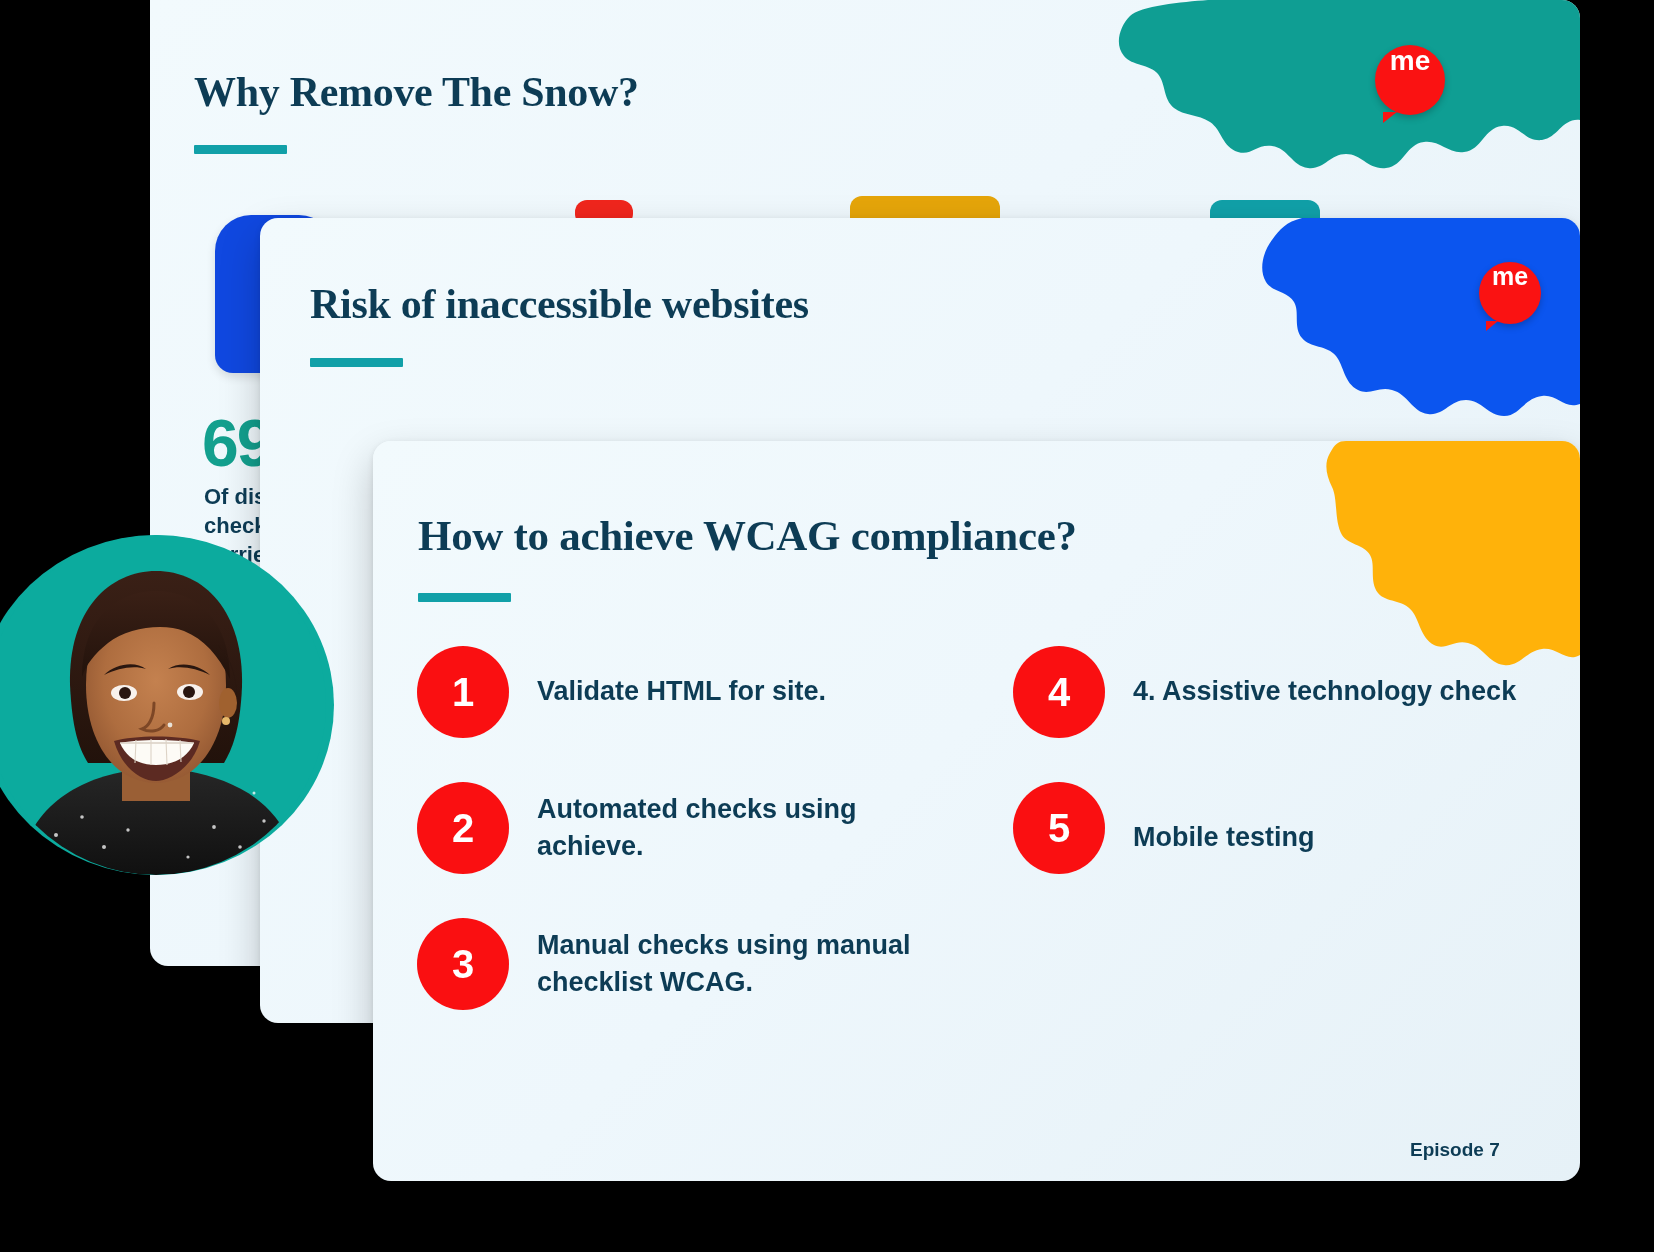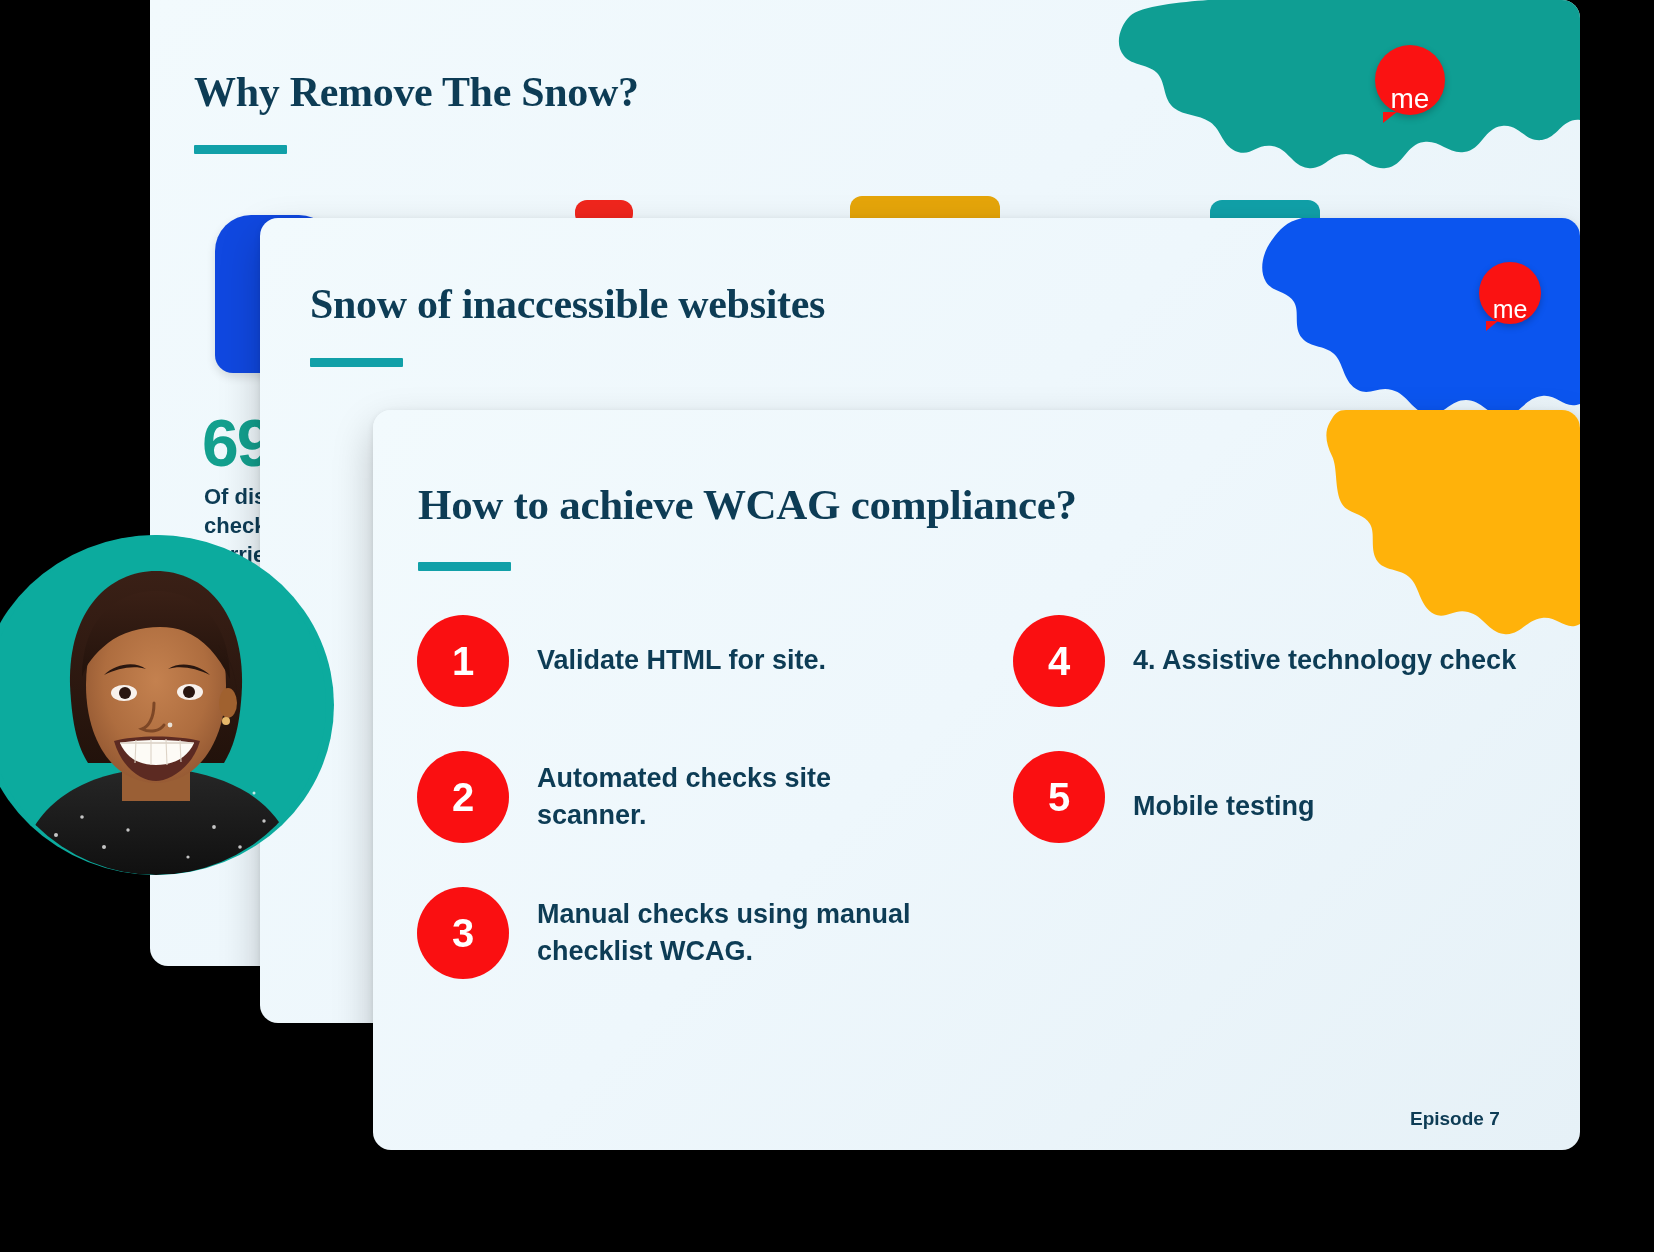--- a/index.html
+++ b/index.html
@@ -17,22 +17,22 @@
 
   .card-title{position:absolute;font-weight:700;color:#0d3c55;
               letter-spacing:-0.3px;white-space:nowrap;font-family:Liberation Serif, serif;}
   .rule{position:absolute;height:9px;background:#11a0a8;border-radius:1px;}
 
   
   .blob{position:absolute;top:0;right:0;}
   .blob svg{display:block;}
 
   
-  .me-bubble{position:absolute;display:flex;align-items:flex-end;justify-content:center;
-             color:#fff;font-weight:400;}
+  .me-bubble{position:absolute;display:flex;align-items:flex-start;justify-content:center;
+             color:#fff;font-weight:700;}
   .me-bubble .circ{position:absolute;inset:0;background:#fa1212;border-radius:50%;
                    box-shadow:0 3px 7px rgba(0,0,0,.22);}
   .me-bubble .tail{position:absolute;width:0;height:0;}
   .me-bubble span{position:relative;z-index:2;}
 
   
   .blue-icon{position:absolute;background:#1048e0;border-radius:36px 36px 18px 18px;
              box-shadow:0 4px 10px rgba(0,0,0,.12);}
   .blue-icon .sq{position:absolute;background:#0d3146;border-radius:5px;}
   .blue-icon .fin{position:absolute;background:#eaf5fb;border-radius:6px 6px 10px 10px;}
@@ -130,26 +130,26 @@
             C38,51 44,32 52,22 C60,11 66,4 82,0 Z"></path>
         </svg>
       </div>
 
       <div class="me-bubble" style="left:1219px;top:44px;width:62px;height:62px;font-size:25px;">
         <i class="circ"></i>
         <i class="tail" style="left:7px;bottom:-7px;border-left:12px solid #fa1212;border-bottom:10px solid transparent;border-top:0;"></i>
         <span>me</span>
       </div>
 
-      <div class="card-title" style="left:50px;top:62px;font-size:42px;">Snow of inaccessible websites</div>
+      <div class="card-title" style="left:50px;top:62px;font-size:42px;">Risk of inaccessible websites</div>
       <div class="rule" style="left:50px;top:140px;width:93px;"></div>
     </div>
   </div>
 
-  <div class="card" style="left:373px;top:410px;width:1207px;height:740px;">
+  <div class="card" style="left:373px;top:441px;width:1207px;height:740px;">
     <div class="card-inner">
 
       <div class="blob" style="width:300px;height:225px;">
         <svg width="300" height="225" viewBox="0 0 300 225">
           <path fill="#ffb20a" d="
             M66,0 L300,0 L300,214
             C286,222 278,206 262,208 C246,210 240,226 224,224
             C208,222 204,206 188,202 C174,198 166,210 154,204
             C140,196 140,180 132,170 C123,158 106,162 98,152
             C89,140 96,124 90,114 C84,103 68,104 62,94
@@ -162,21 +162,21 @@
 
       <div class="steps" style="left:44px;top:205px;width:520px;">
 
         <div class="step" style="left:0;top:0;">
           <div class="badge">1</div>
           <div class="step-text">Validate HTML for site.</div>
         </div>
 
         <div class="step" style="left:0;top:136px;">
           <div class="badge">2</div>
-          <div class="step-text" style="max-width:330px;">Automated checks site scanner.</div>
+          <div class="step-text" style="max-width:330px;">Automated checks using achieve.</div>
         </div>
 
         <div class="step" style="left:0;top:272px;">
           <div class="badge">3</div>
           <div class="step-text" style="max-width:390px;">Manual checks using manual checklist WCAG.</div>
         </div>
       </div>
 
       <div class="steps" style="left:640px;top:205px;width:540px;">
 

